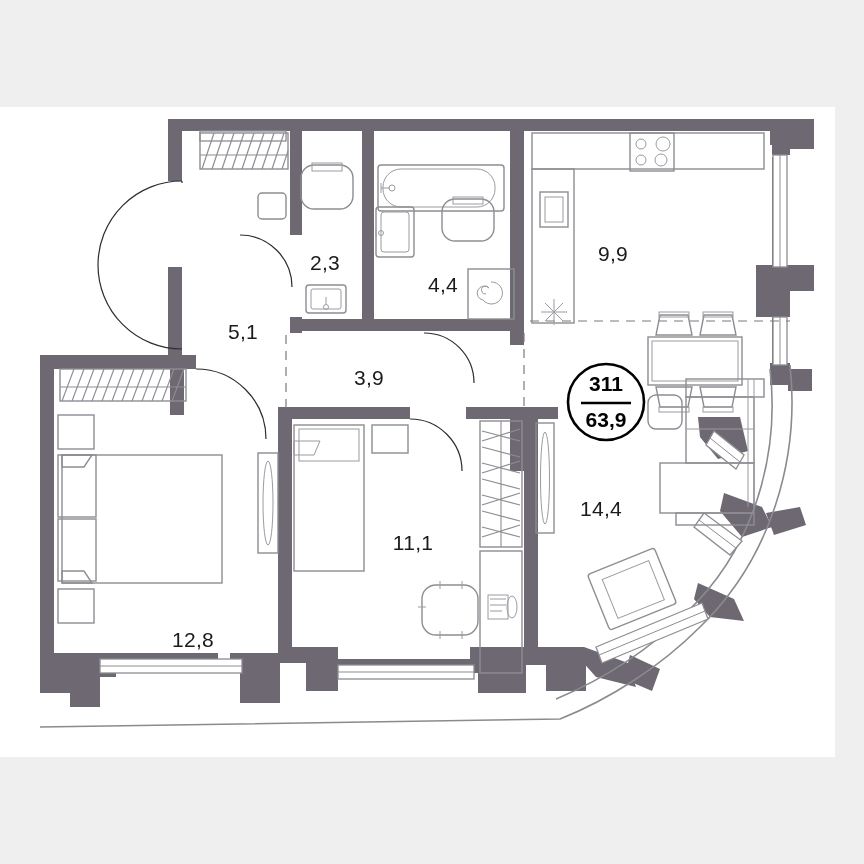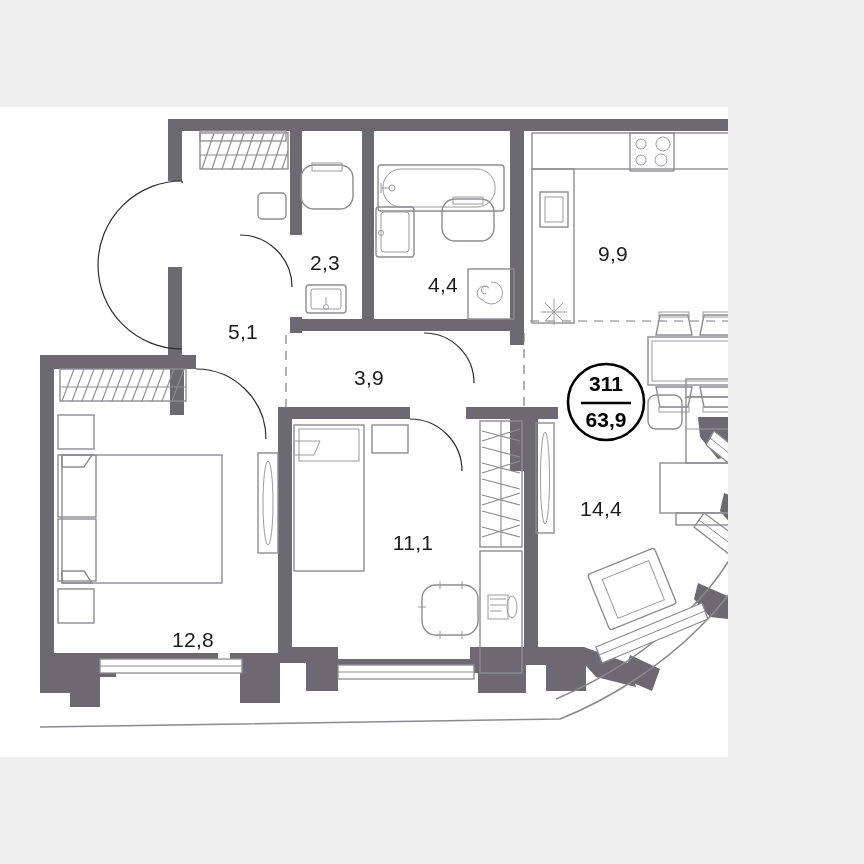--- a/index.html
+++ b/index.html
@@ -3,21 +3,21 @@
 <meta charset="utf-8">
 <style>
   html, body {
     margin: 0;
     padding: 0;
     background: #efeff0;
     font-family: "Liberation Sans", sans-serif;
   }
   #page {
     position: relative;
-    width: 728px;
+    width: 835px;
     height: 864px;
     background: #a21caf;
     overflow: hidden;
   }
   #canvas {
     position: absolute;
     left: 0;
     top: 107px;
     width: 864px;
     height: 650px;

